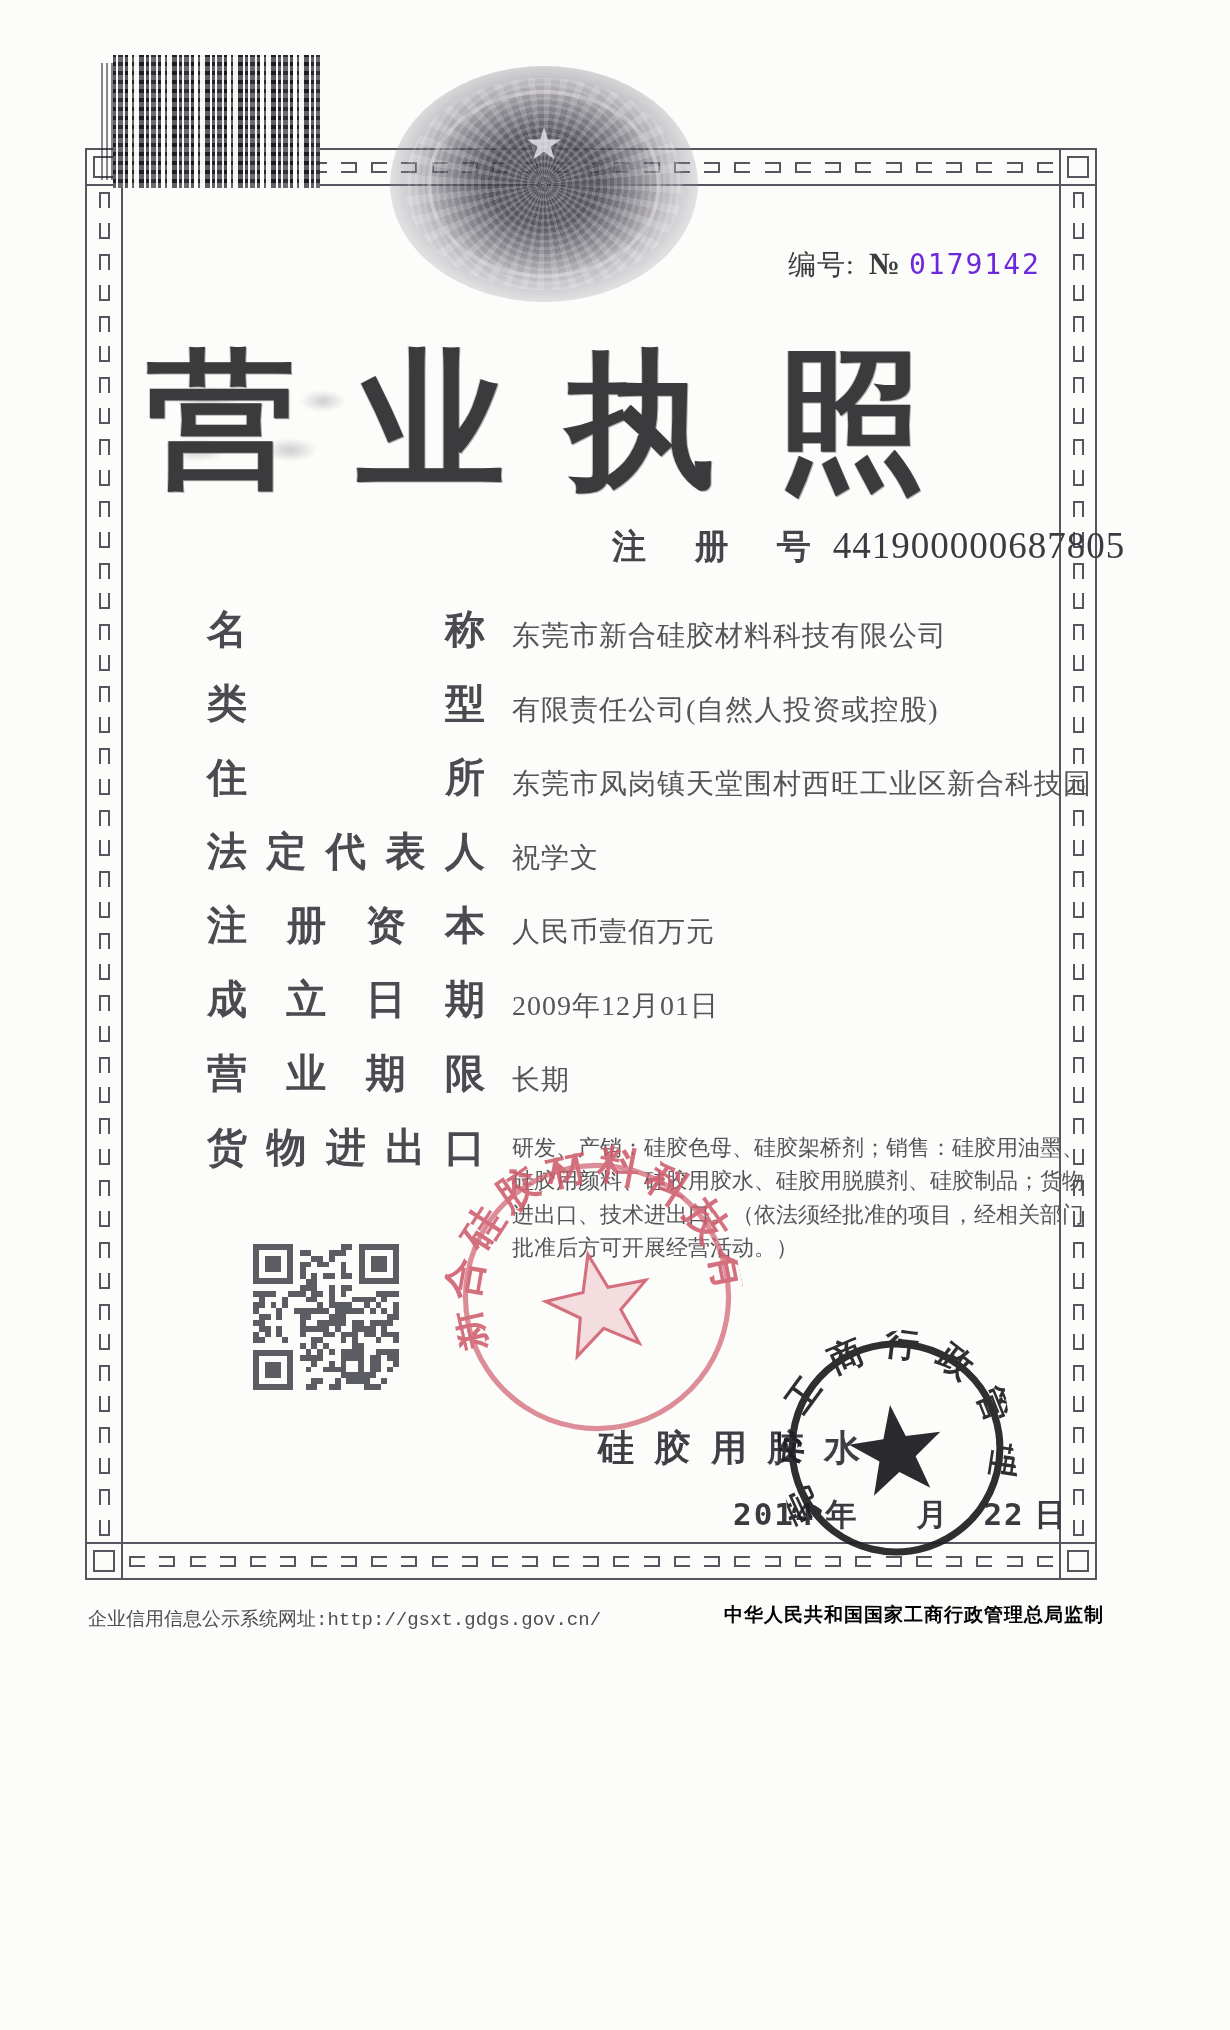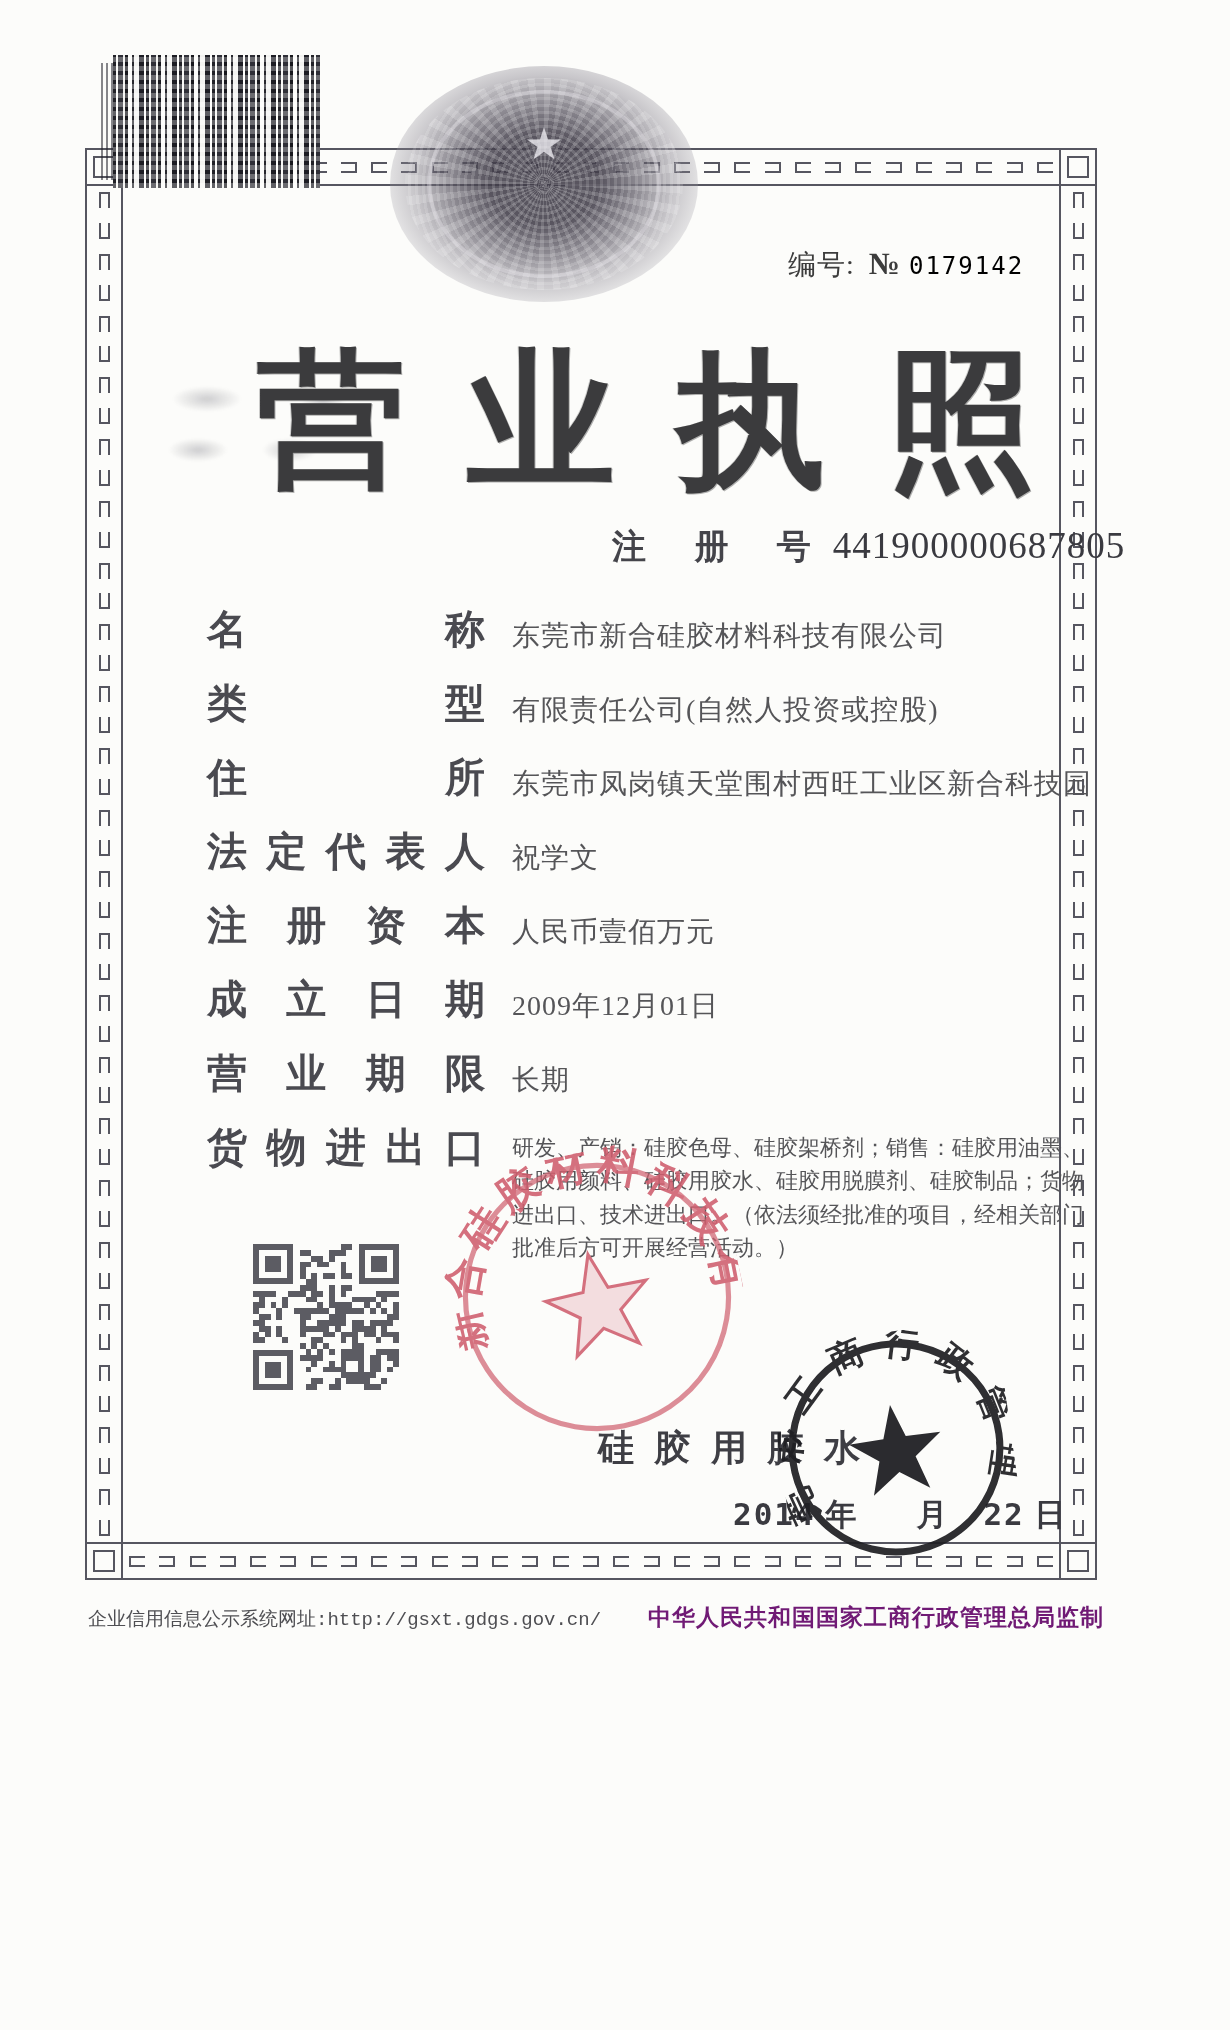--- a/index.html
+++ b/index.html
@@ -36,23 +36,23 @@
   .emblem .blob:after{content:"";position:absolute;inset:5%;border-radius:50%;
     background:repeating-conic-gradient(rgba(255,255,255,.16) 0 4deg, rgba(255,255,255,0) 4deg 9deg),
                repeating-radial-gradient(circle, rgba(255,255,255,.14) 0 3px, rgba(255,255,255,0) 3px 7px);}
   .emblem .em-ring{position:absolute;inset:10% 12%;border-radius:50%;border:4px solid rgba(235,233,238,.35);}
   .emblem .em-star{position:absolute;left:50%;top:22%;transform:translateX(-50%);
     color:rgba(242,240,246,.75);font-size:44px;font-family:"DejaVu Sans",sans-serif;}
 
   
   .serial{position:absolute;left:788px;top:246px;z-index:4;font-size:28px;color:#3c3c3c;letter-spacing:1px;white-space:nowrap;}
   .serial .no-sym{font-weight:bold;font-size:31px;font-family:"Liberation Serif",serif;margin:0 8px 0 14px;}
-  .serial .digits{font-family:"DejaVu Sans Mono",monospace;font-size:24px;letter-spacing:2px;color:#000000;}
-
-  .title{position:absolute;left:85px;top:322px;width:1012px;text-align:right;z-index:4;
+  .serial .digits{font-family:"DejaVu Sans Mono",monospace;font-size:28px;letter-spacing:2px;color:#6d28d9;}
+
+  .title{position:absolute;left:85px;top:322px;width:1012px;text-align:left;z-index:4;
     font-size:148px;font-weight:900;color:#3b3b3d;letter-spacing:62px;padding-left:62px;box-sizing:border-box;
     text-shadow:1px 1px 0 rgba(60,60,60,.4), -1px 0 0 rgba(60,60,60,.25);font-family:"Liberation Serif",serif;}
 
   .regline{position:absolute;left:612px;top:524px;z-index:4;white-space:nowrap;}
   .regline .rlabel{font-size:34px;font-weight:700;letter-spacing:14px;color:#44444a;font-family:Liberation Mono, monospace;}
   .regline .rno{font-size:37px;color:#3a3a40;margin-left:4px;letter-spacing:1px;font-family:"Liberation Serif",serif;}
 
   
   .fields{position:absolute;left:163px;top:608px;width:900px;z-index:4;margin-left:44px;}
   .field-row{display:flex;margin-bottom:27px;}
@@ -86,21 +86,21 @@
   .dateline .day{font-family:"DejaVu Sans Mono",monospace;}
 
   .seal-black{position:absolute;left:780px;top:1332px;width:232px;height:232px;z-index:7;transform:rotate(-8deg);opacity:.92;}
   .seal-black .ringb{fill:none;stroke:#1e1e22;stroke-width:7;}
   .seal-black text{fill:#1e1e22;font-size:34px;font-weight:700;letter-spacing:17px;font-family:"Liberation Serif",serif;}
   .seal-black .starb{fill:#1a1a1e;}
 
   
   .footer-left{position:absolute;left:88px;top:1606px;z-index:4;font-size:19px;color:#4e4e52;
     font-family:"Liberation Mono",monospace;letter-spacing:0;}
-  .footer-right{position:absolute;right:126px;top:1602px;z-index:4;font-size:23px;font-weight:700;color:#701a75;letter-spacing:1px;}
+  .footer-right{position:absolute;right:126px;top:1602px;z-index:4;font-size:19px;font-weight:700;color:#000000;letter-spacing:1px;}
 
   
   .smudge{position:absolute;z-index:2;background:radial-gradient(ellipse, rgba(90,90,100,.28), transparent 70%);filter:blur(1px);}
   .s1{left:172px;top:386px;width:70px;height:26px;}
   .s2{left:300px;top:390px;width:46px;height:22px;}
   .s3{left:168px;top:438px;width:60px;height:24px;}
   .s4{left:262px;top:438px;width:56px;height:24px;}
 </style>
 </head>
 <body>

